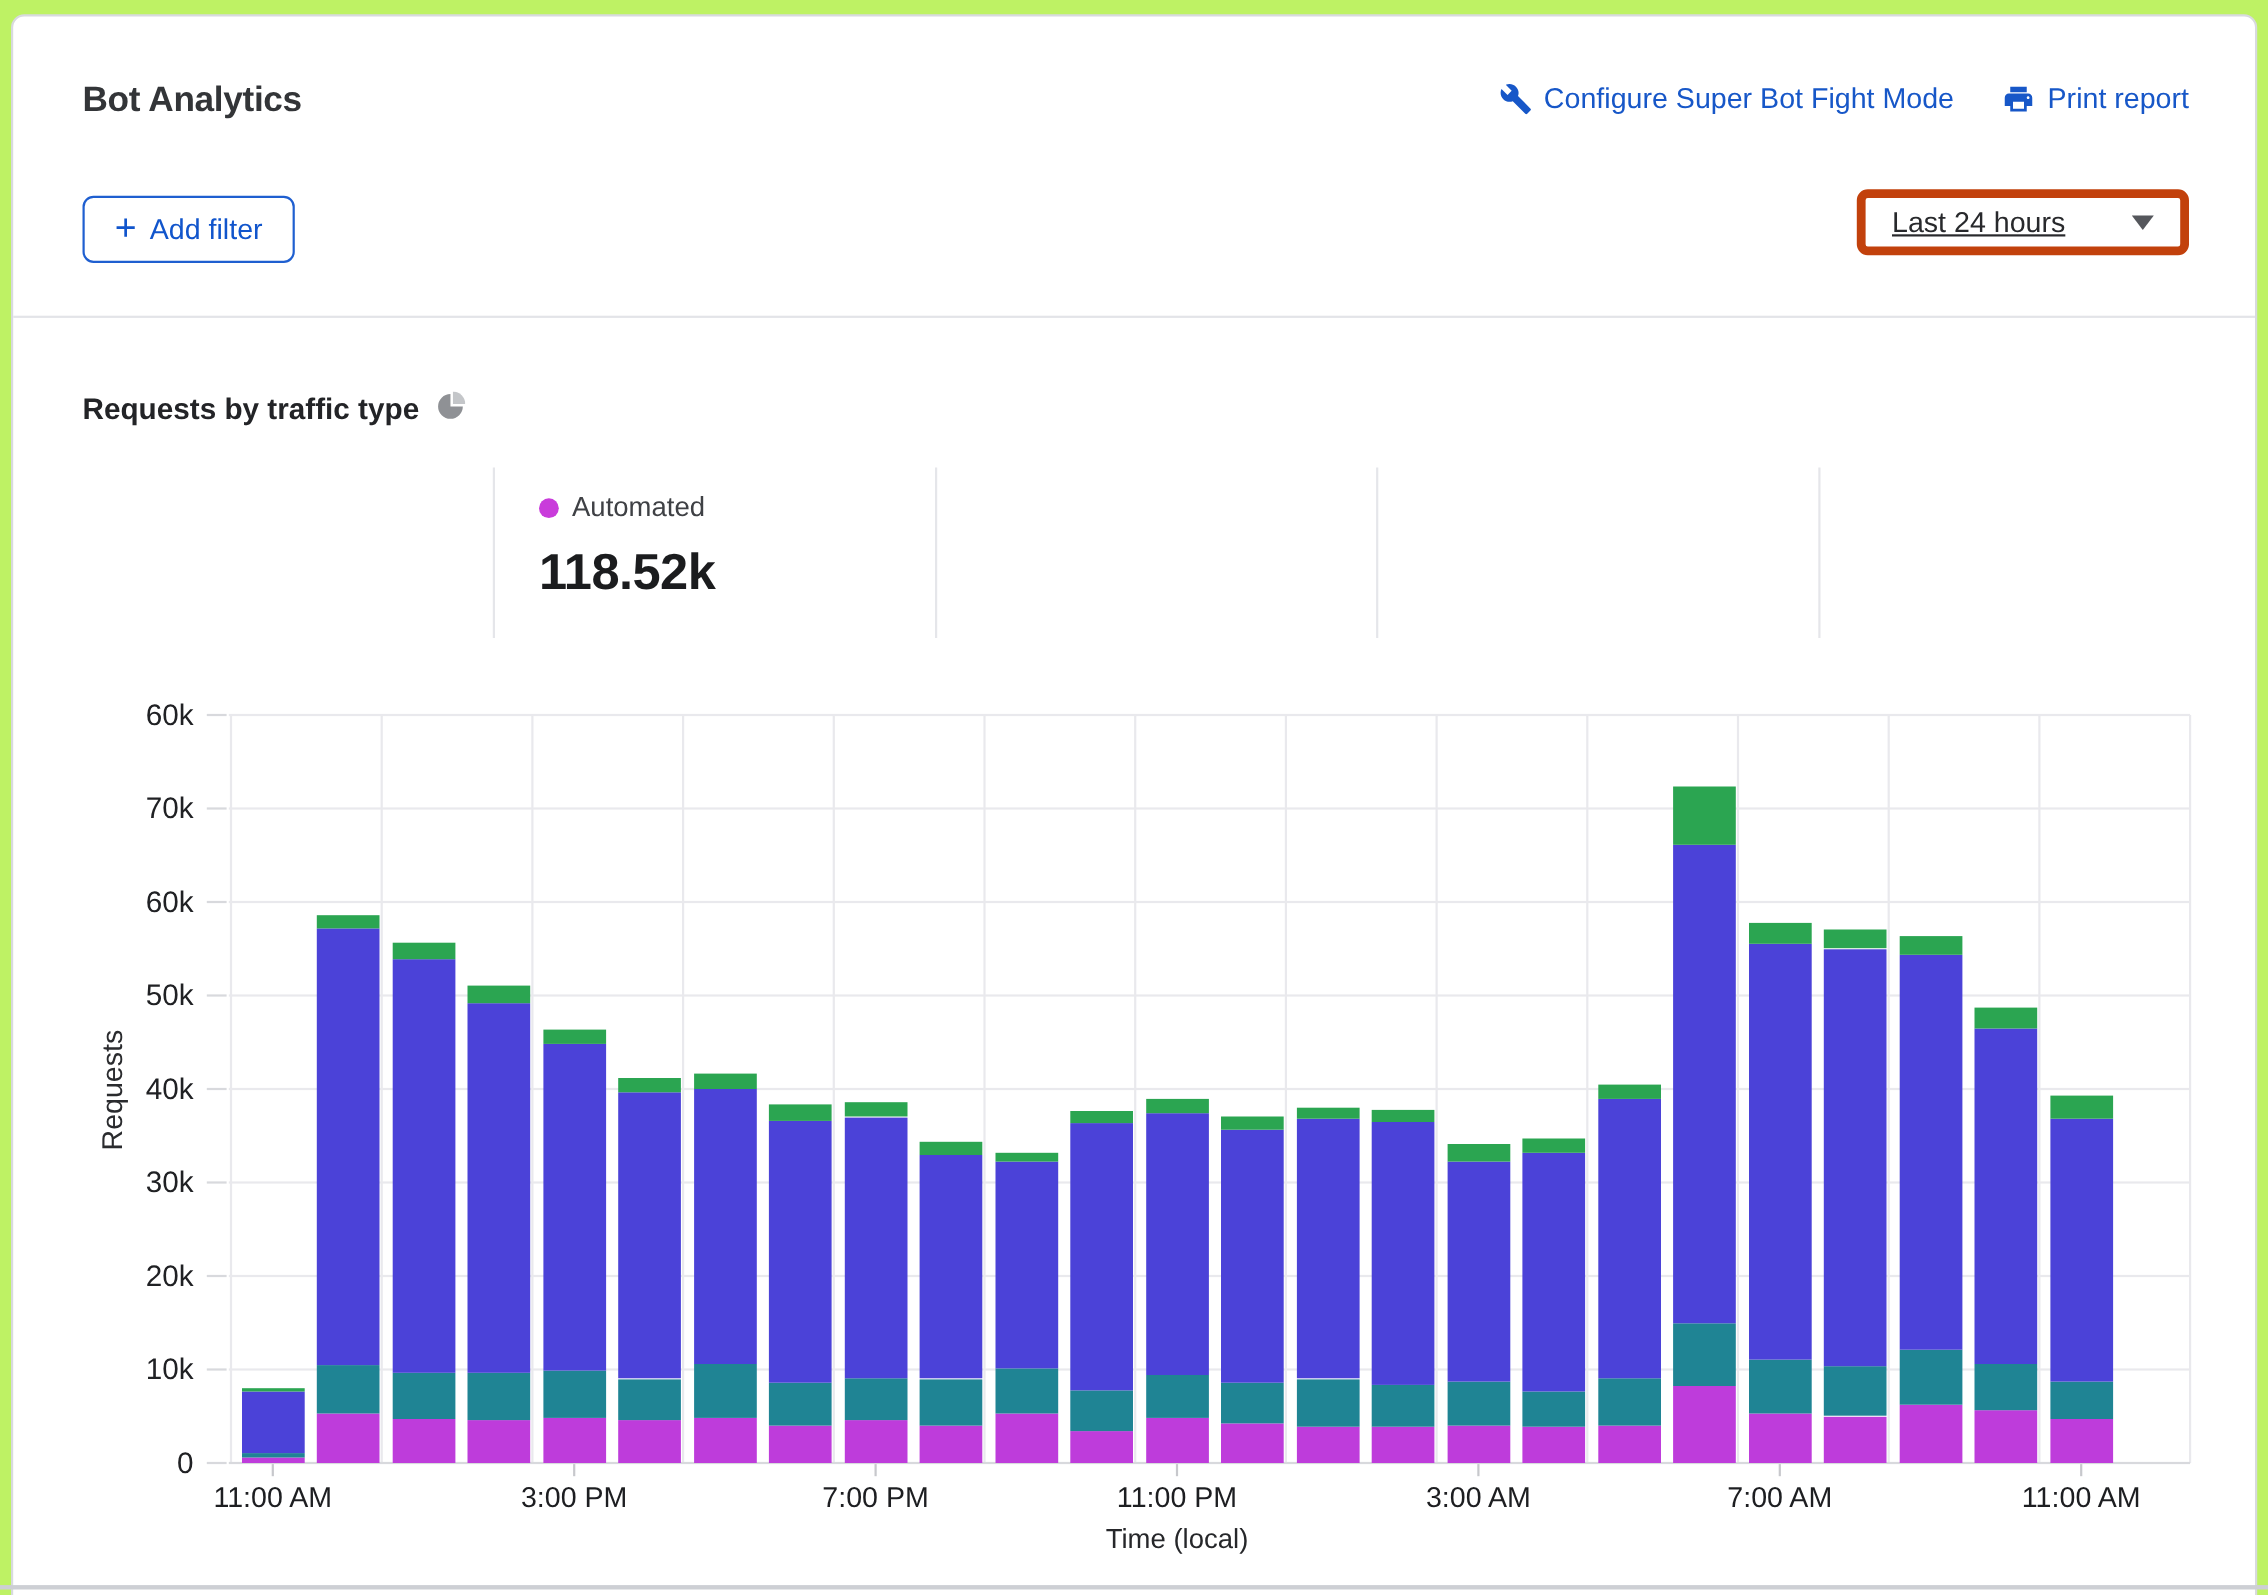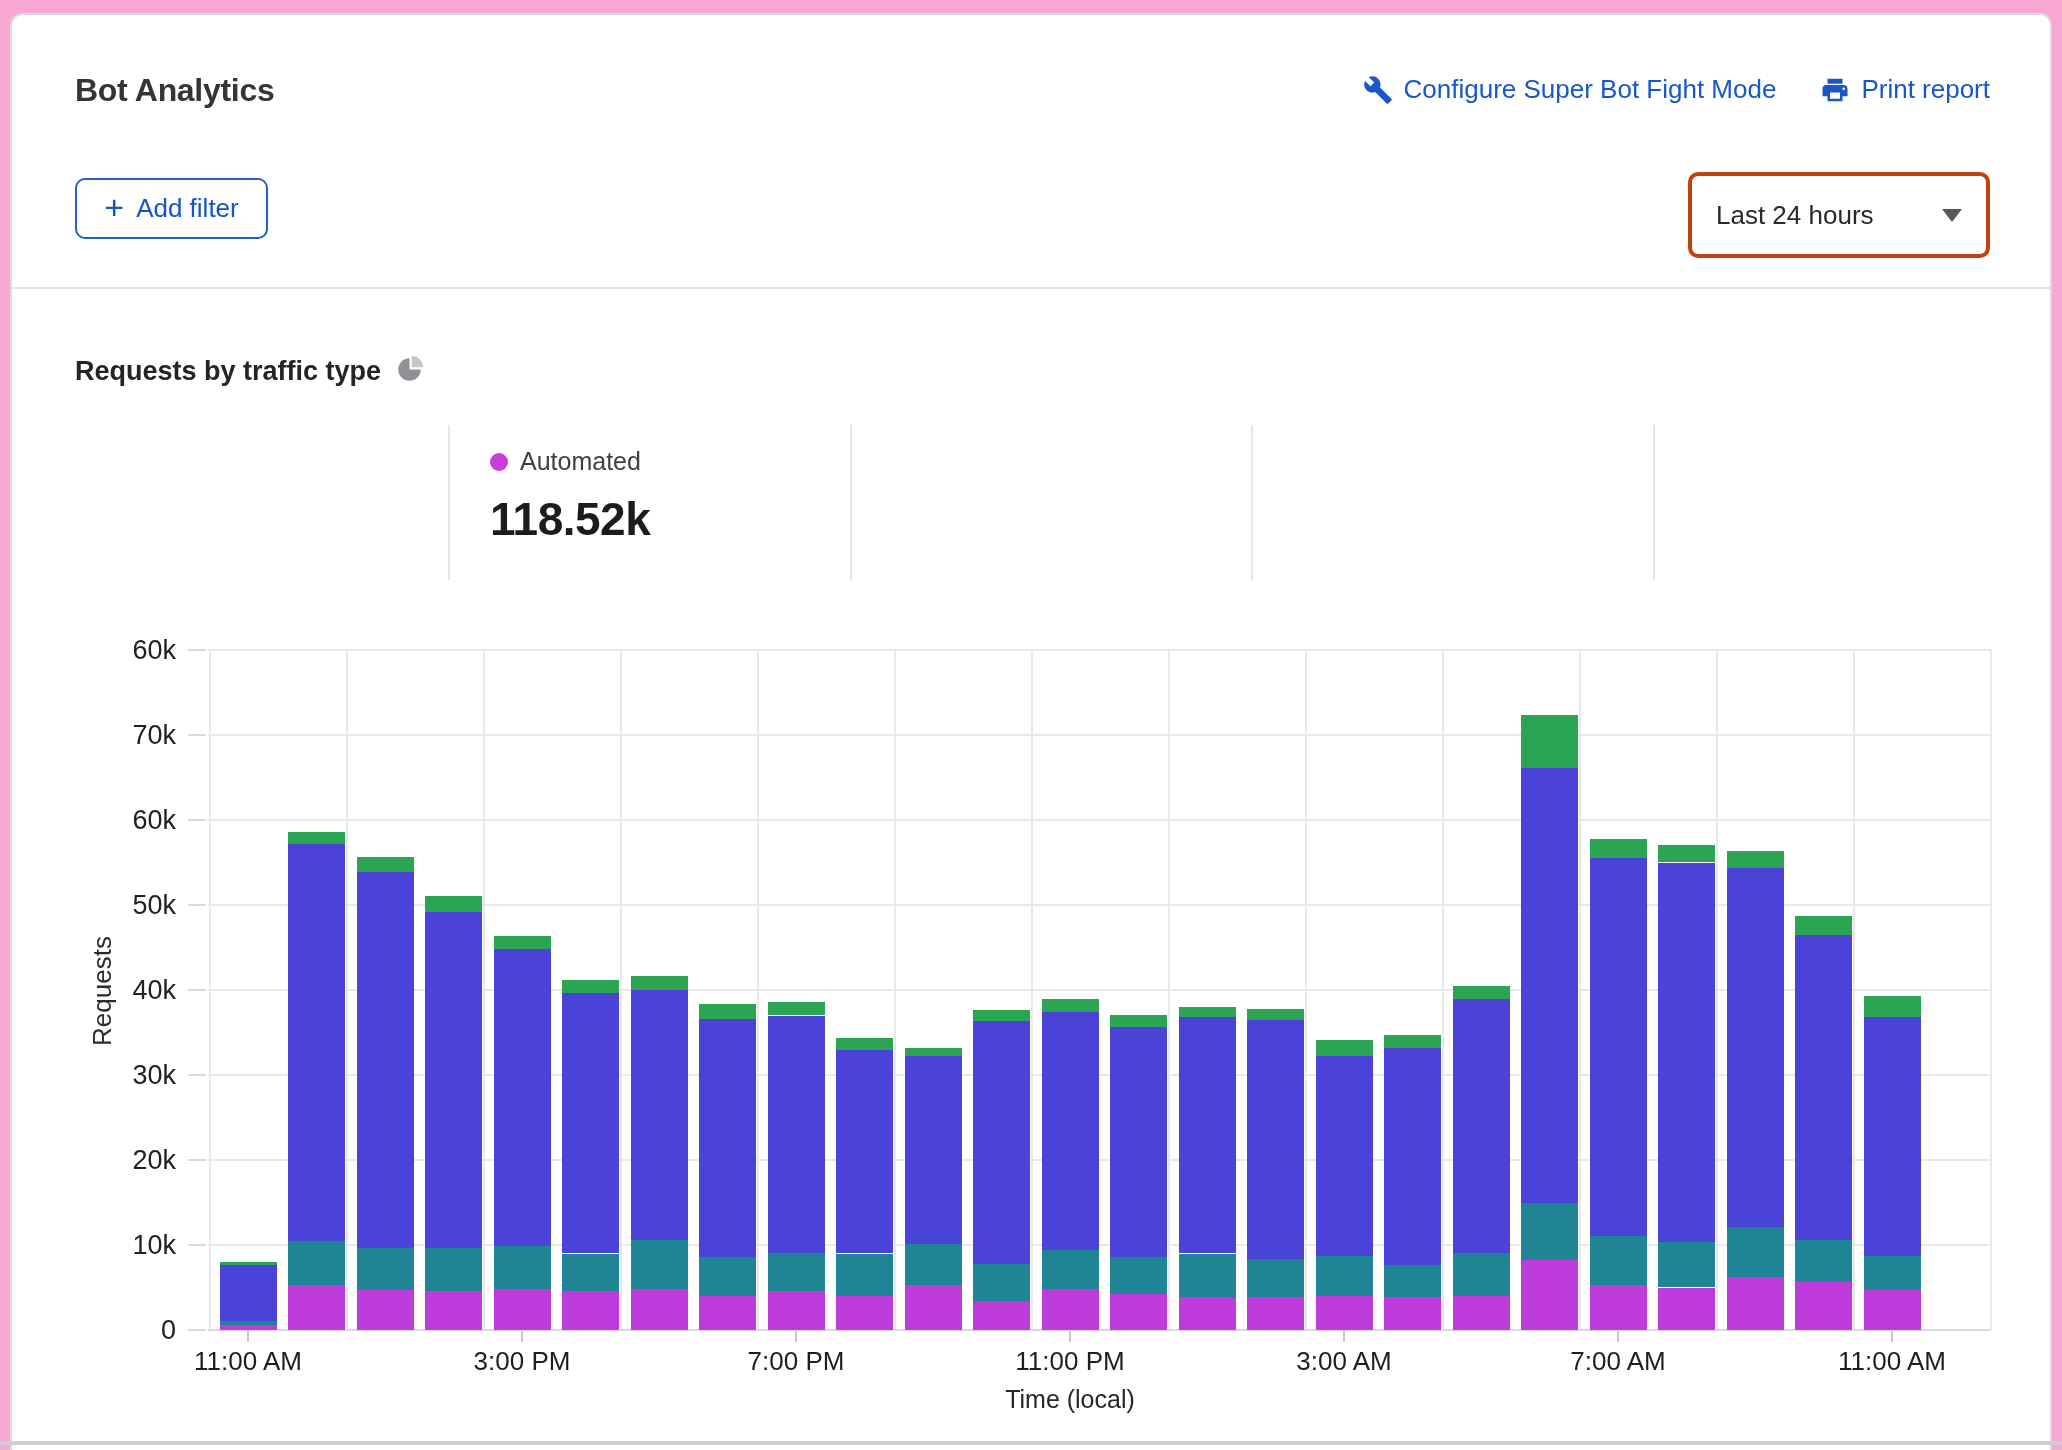--- a/index.html
+++ b/index.html
@@ -1,35 +1,35 @@
 <!DOCTYPE html>
 <html><head>
 <meta charset="utf-8">
 <style>
   html,body{margin:0;padding:0;background:#fff;}
-  #page{position:relative;width:2062px;height:1450px;background:#f9a8d4;overflow:hidden;
+  #page{position:relative;width:2062px;height:1450px;background:#bef264;overflow:hidden;
         font-family:"Liberation Sans","DejaVu Sans",sans-serif;color:#1d1e21;}
   
   #card{position:absolute;left:10px;top:13px;width:2038px;height:1600px;
         border:2px solid #d8dade;border-radius:12px;background:#fff;}
   #header-divider{position:absolute;left:12px;top:287px;width:2038px;height:2px;background:#e3e4e8;}
   #bottom-divider{position:absolute;left:0;top:1441px;width:2062px;height:4px;background:#cdcfd4;}
 
   
   #page-title{position:absolute;left:75px;top:72px;font-size:32px;font-weight:700;color:#333538;letter-spacing:-0.3px;}
   #header-links{position:absolute;right:72px;top:74px;display:flex;gap:44px;align-items:center;}
   .hlink{display:flex;align-items:center;gap:11px;color:#1757c8;font-size:26px;cursor:pointer;}
   .hlink svg{display:block;}
   #add-filter-btn{position:absolute;left:75px;top:178px;width:193px;height:61px;box-sizing:border-box;
         border:2px solid #1f5fd0;border-radius:10px;background:#fff;display:flex;align-items:center;
         justify-content:center;gap:12px;color:#1155cc;font-size:26px;cursor:pointer;}
   #add-filter-btn .plus{font-size:34px;font-weight:500;line-height:1;margin-top:-3px;}
-  #time-range{position:absolute;right:72px;top:172px;width:302px;height:86px;box-sizing:border-box;
-        border:4px solid #c2410c;border-radius:10px;background:#fff;display:flex;align-items:center;
-        padding:0 24px;font-size:26px;color:#28292c;cursor:pointer;}
+  #time-range{position:absolute;right:72px;top:172px;width:302px;height:60px;box-sizing:border-box;
+        border:8px solid #c2410c;border-radius:10px;background:#fff;display:flex;align-items:center;
+        padding:0 24px;font-size:26px;color:#28292c;cursor:pointer;text-decoration:underline;}
   #time-range .caret{margin-left:auto;width:0;height:0;border-left:10px solid transparent;
         border-right:10px solid transparent;border-top:13px solid #55575c;}
 
   
   #section-heading{position:absolute;left:75px;top:356px;display:flex;align-items:center;gap:15px;}
   #section-heading .txt{font-size:27px;font-weight:700;color:#232427;}
   .stat-col{position:absolute;top:447px;}
   .stat-label-row{display:flex;align-items:center;gap:12px;}
   .stat-dot{width:18px;height:18px;border-radius:50%;}
   .stat-label{font-size:25px;color:#3f4145;}

